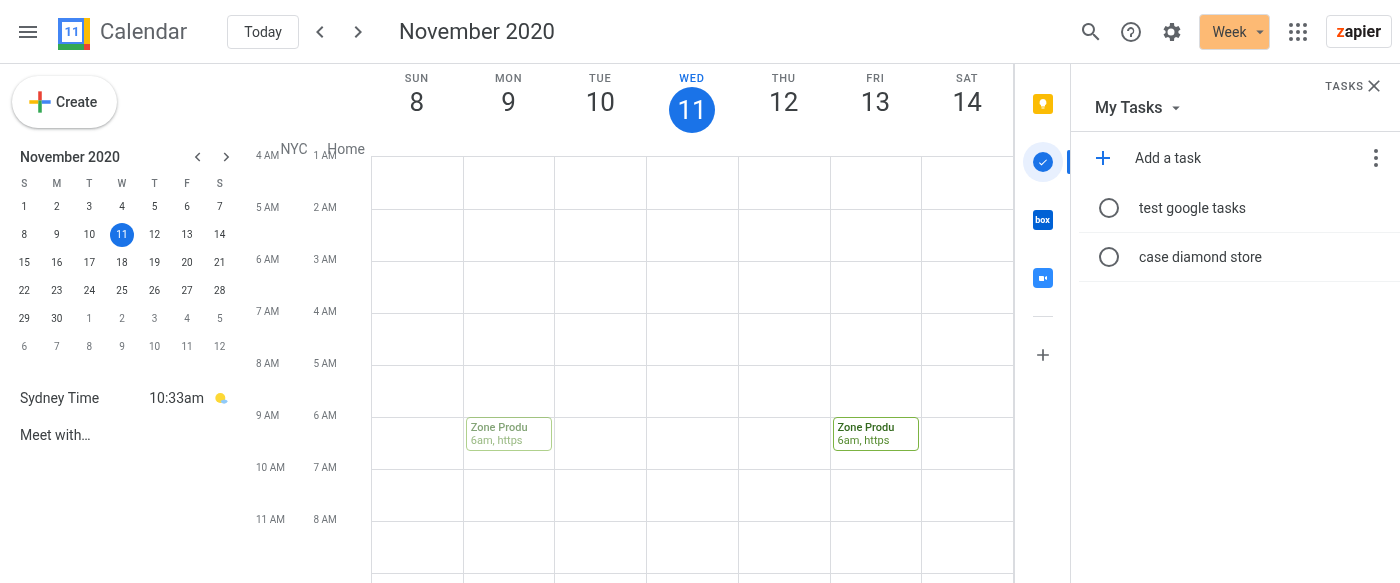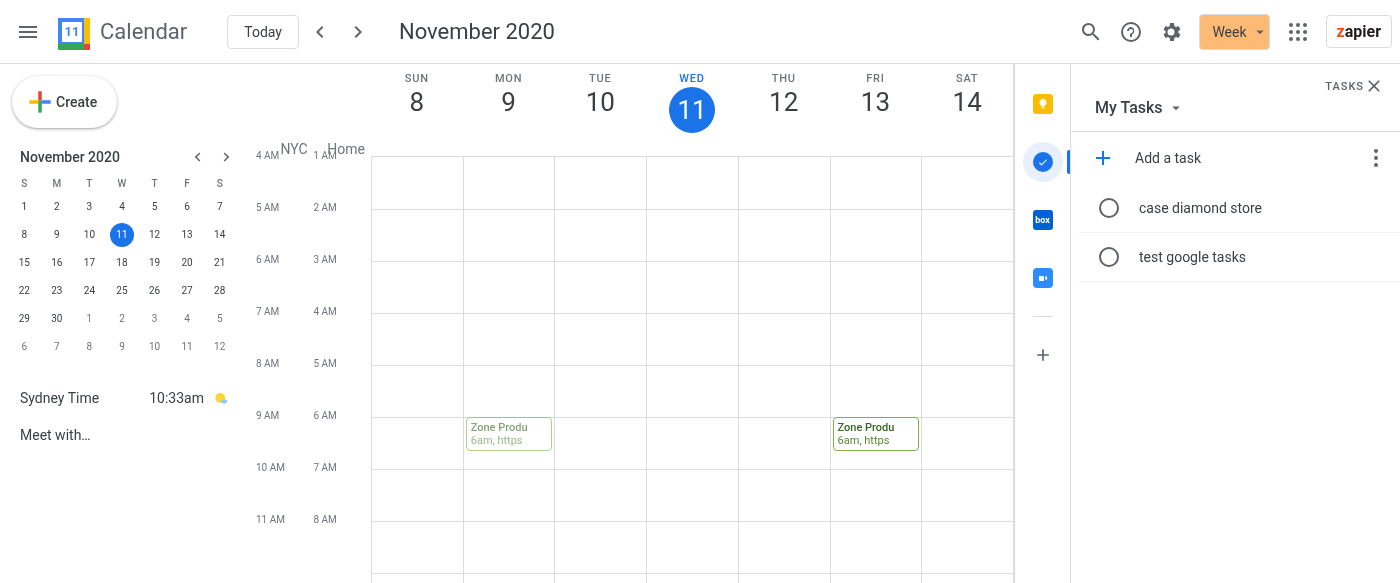--- a/index.html
+++ b/index.html
@@ -517,21 +517,21 @@
       <span style="flex:1">Add a task</span>
       <svg class="add-more" viewBox="0 0 24 24">
           <circle cx="12" cy="5" r="2"></circle>
           <circle cx="12" cy="12" r="2"></circle>
           <circle cx="12" cy="19" r="2"></circle>
         </svg>
     </div>
     <div id="task-list">
         <div class="task-row">
           <div class="task-circle"></div>
-  <span>case diamond store</span>
+  <span>test google tasks</span>
         </div>
         <div class="task-row">
           <div class="task-circle"></div>
-  <span>test google tasks</span>
+  <span>case diamond store</span>
         </div>
       </div>
   </div>
 </div>
 
 </body></html>

